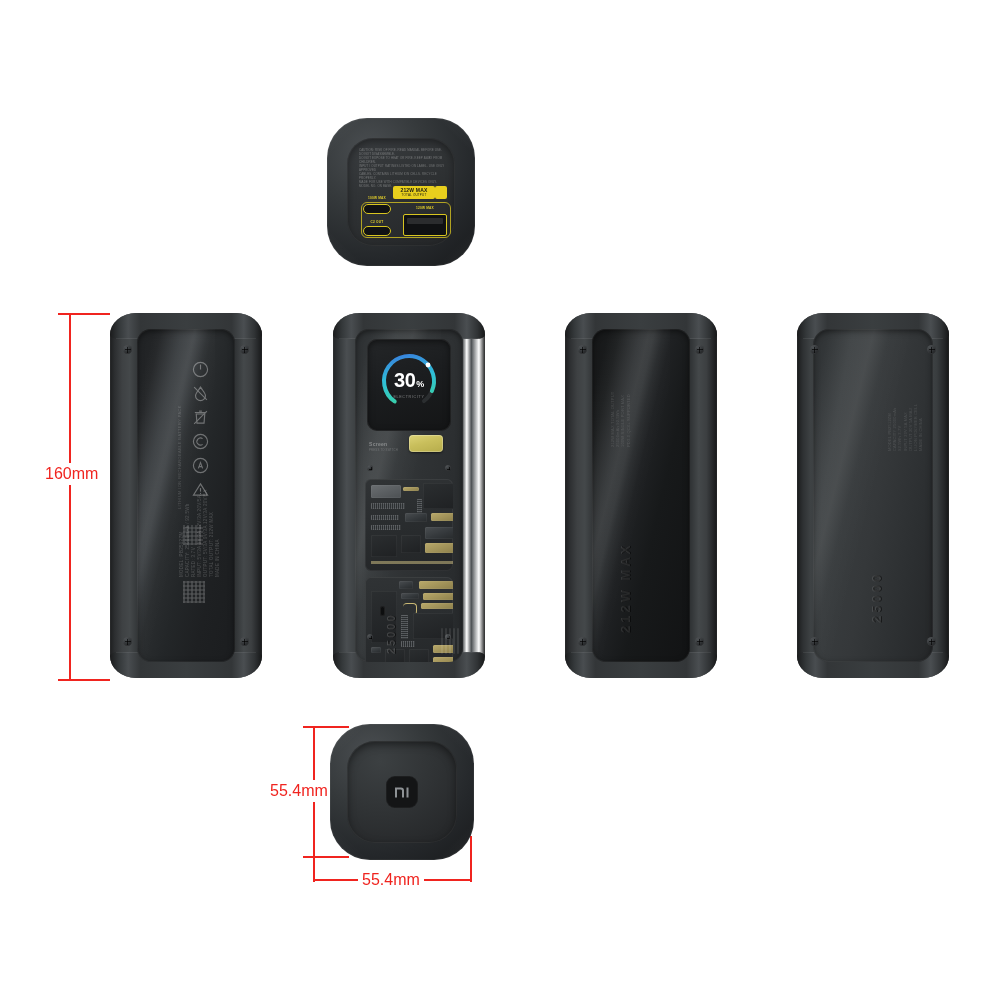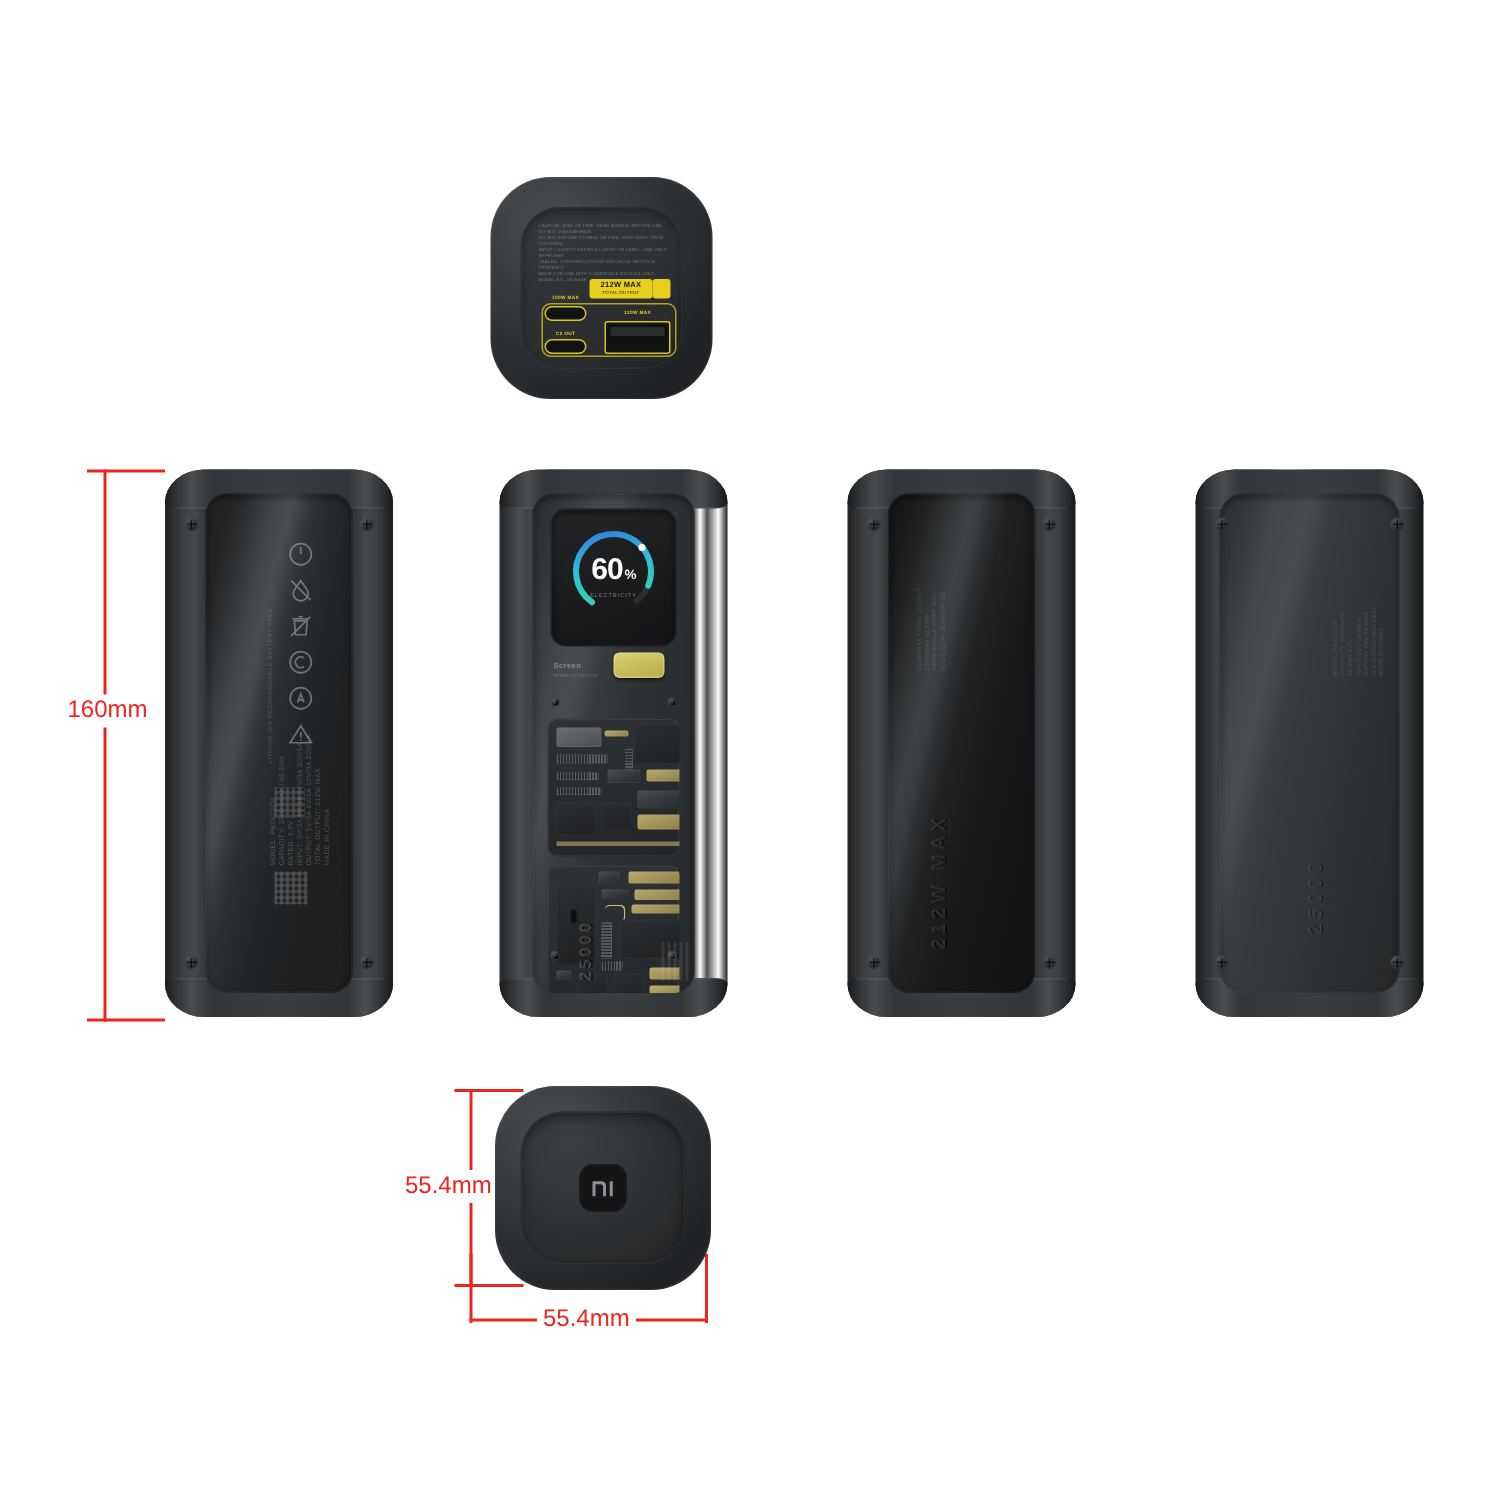--- a/index.html
+++ b/index.html
@@ -430,21 +430,21 @@
                   <stop offset="0%" stop-color="#3b6fe0"></stop>
                   <stop offset="45%" stop-color="#2fc0d8"></stop>
                   <stop offset="100%" stop-color="#3fd98c"></stop>
                 </linearGradient>
               </defs>
               <circle cx="31" cy="31" r="25" fill="none" stroke="#2b2e30" stroke-width="4" stroke-linecap="round" stroke-dasharray="125 157" transform="rotate(125 31 31)"></circle>
               <circle cx="31" cy="31" r="25" fill="none" stroke="url(#arcg)" stroke-width="4" stroke-linecap="round" stroke-dasharray="112 157" transform="rotate(125 31 31)"></circle>
               <circle cx="50" cy="15" r="2.4" fill="#ffffff"></circle>
             </svg>
             <div class="gauge-val">
-              <span>60</span><span class="pct">%</span>
+              <span>30</span><span class="pct">%</span>
             </div>
             <div class="gauge-sub">ELECTRICITY</div>
           </div>
         </div>
 
         <div class="screen-label" style="left:14px; top:112px;">Screen</div>
         <div class="screen-sub" style="left:14px; top:119px;">PRESS TO SWITCH</div>
         <div class="btn-yellow" style="left:54px; top:106px; width:34px; height:17px;"></div>
         <div class="screw" style="left:12px; top:136px; width:6px; height:6px;"></div>
         <div class="screw" style="right:12px; top:136px; width:6px; height:6px;"></div>

